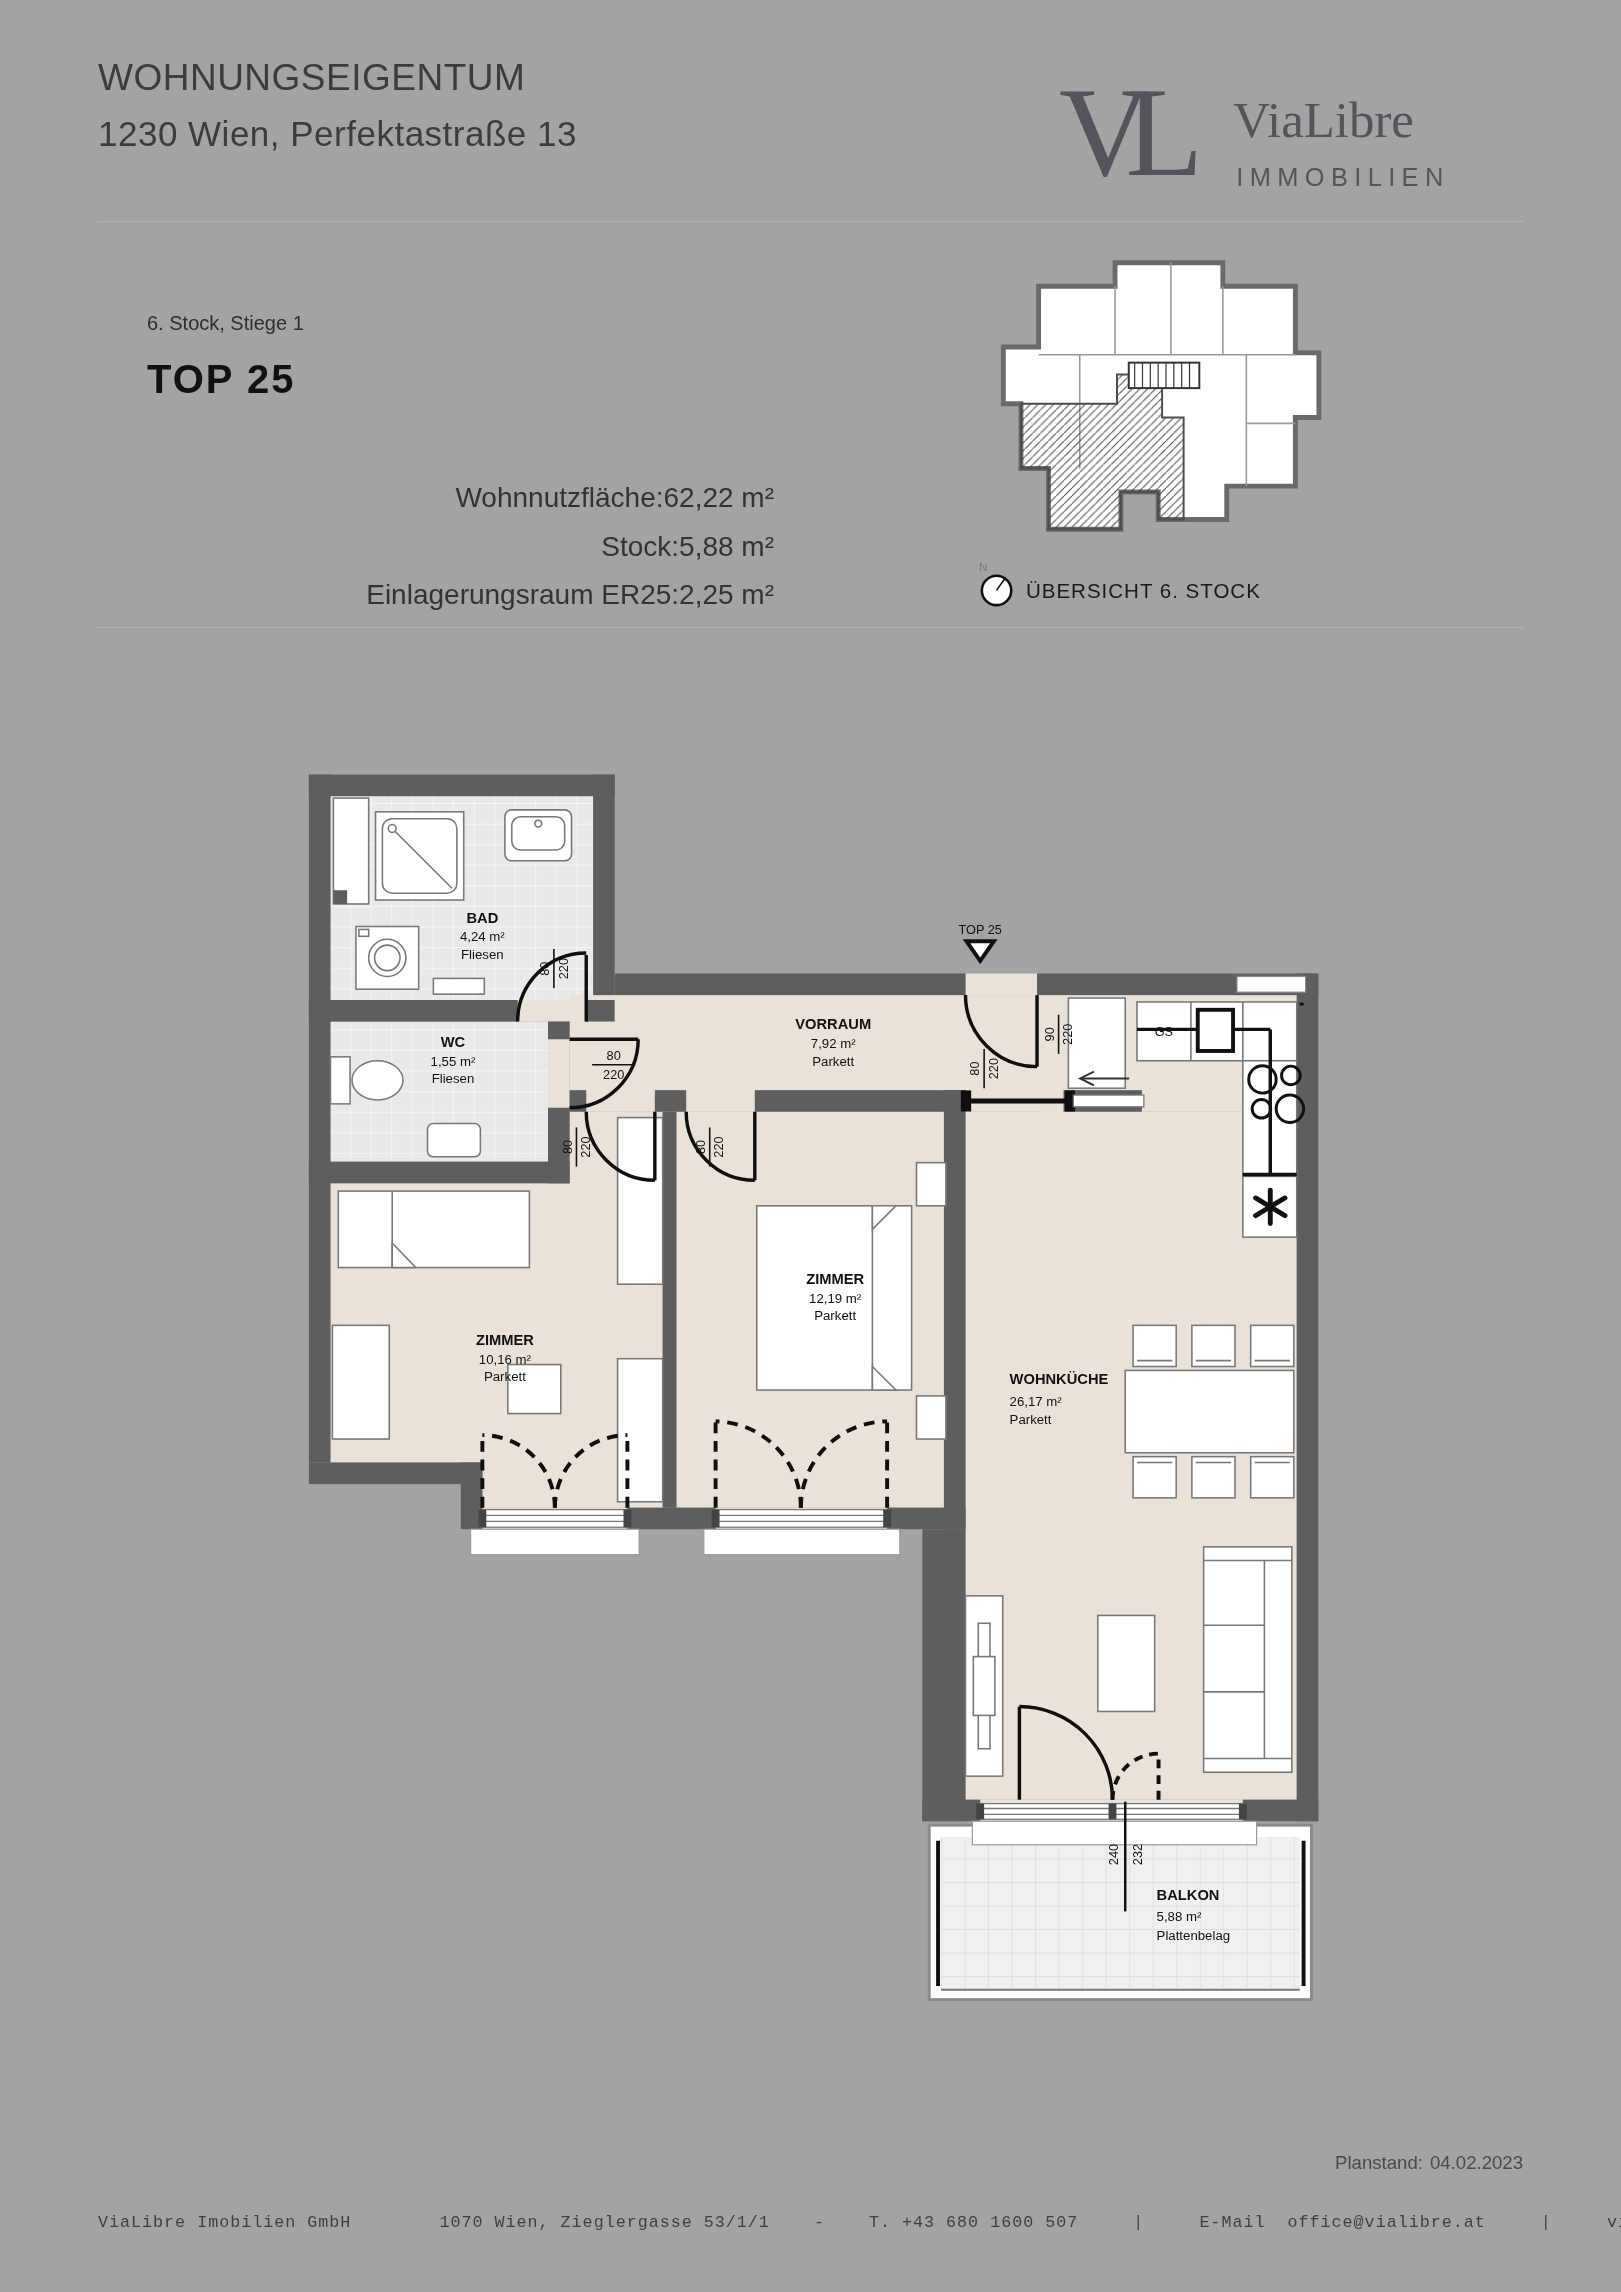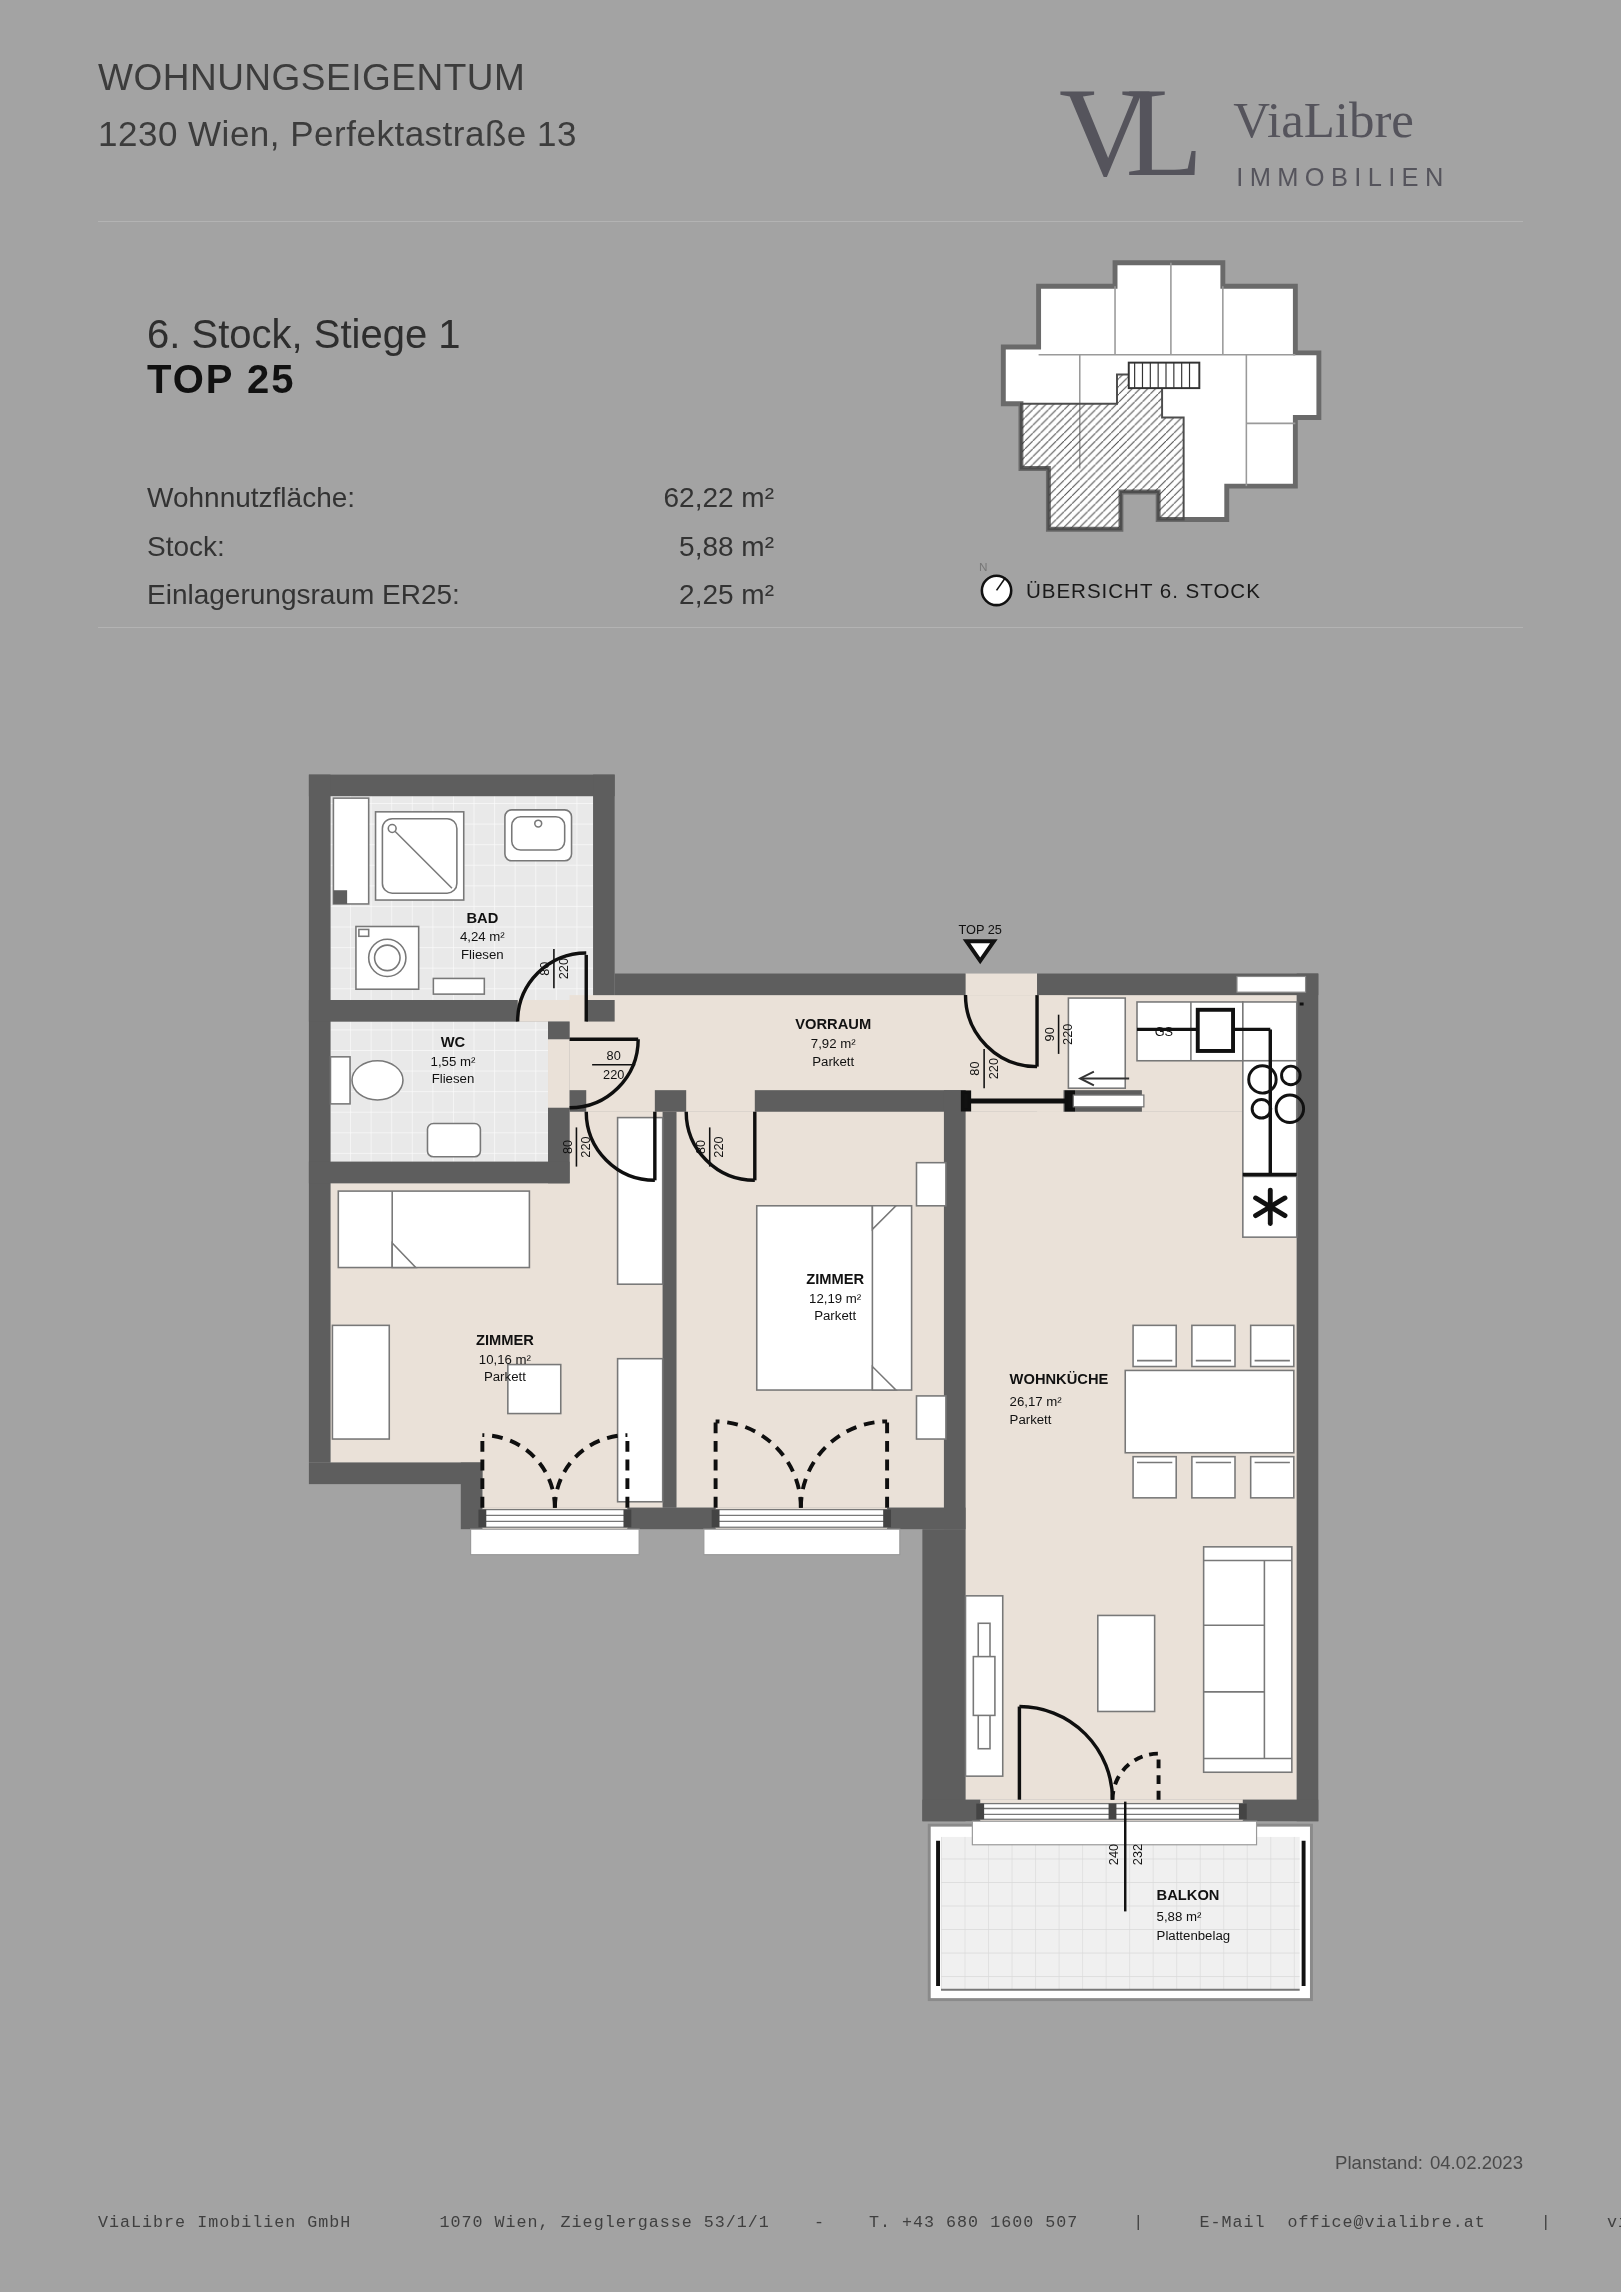--- a/index.html
+++ b/index.html
@@ -2,24 +2,24 @@
 <html><head>
 <meta charset="utf-8">
 <style>
   html,body{margin:0;padding:0;background:#fff;}
   .page{position:relative;width:1621px;height:2293px;background:#a3a3a3;overflow:hidden;
         font-family:"Liberation Sans",sans-serif;color:#3a3a3a;}
   .abs{position:absolute;}
   .hdr-title{left:98px;top:57px;font-size:37px;letter-spacing:0.5px;color:#3c3c3c;}
   .hdr-addr{left:98px;top:114px;font-size:35px;letter-spacing:0.5px;color:#3c3c3c;text-align:center;}
   .rule{height:1px;background:#b3b3b3;left:98px;width:1425px;}
-  .floorline{left:147px;top:312px;font-size:40px;color:#2e2e2e;}
+  .floorline{left:147px;top:312px;font-size:20px;color:#2e2e2e;}
   .topnum{left:147px;top:357px;font-size:40px;font-weight:bold;letter-spacing:2px;color:#111;}
   .areatable{left:147px;top:482px;width:627px;font-size:28px;color:#333;}
-  .arow{display:flex;justify-content:space-between;margin-bottom:16.7px;}
+  .arow{display:flex;justify-content:flex-end;margin-bottom:16.7px;}
   .aval{text-align:right;}
   .ftr{color:#4a4a4a;font-size:18.6px;}
   .contact{font-family:"Liberation Mono","DejaVu Sans Mono",monospace;font-size:16.7px;
            letter-spacing:1px;white-space:pre;color:#3f3f3f;}
   svg text{font-family:"Liberation Sans",sans-serif;}
   .rmname{font-weight:bold;font-size:15px;fill:#111;}
   .rmsub{font-size:13.5px;fill:#111;}
   .dim{font-size:13px;fill:#111;}
   .logo-mono{font-family:"Liberation Serif",serif;fill:#55545c;}
   .logo-name{font-family:"Liberation Serif",serif;fill:#55545c;}

